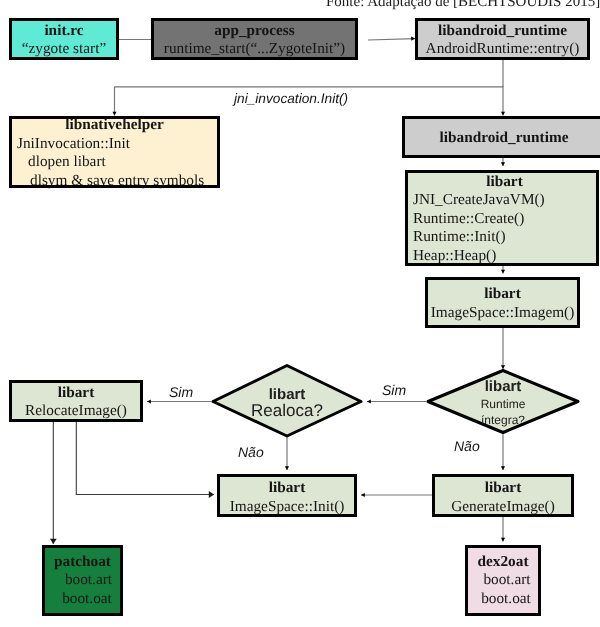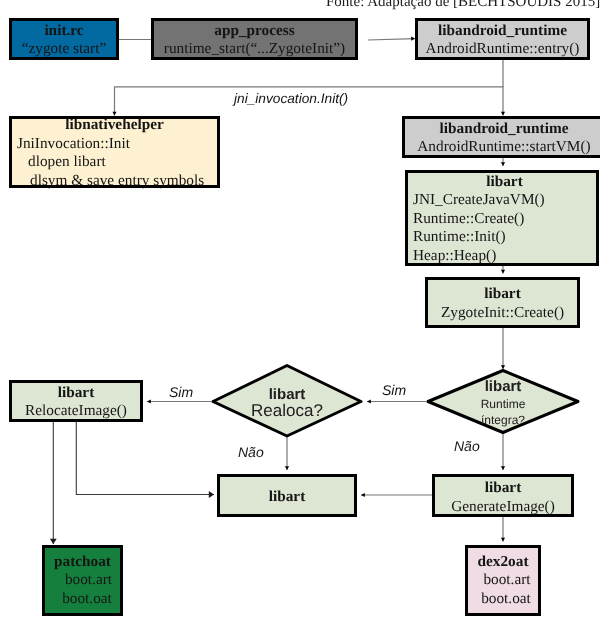--- a/index.html
+++ b/index.html
@@ -59,21 +59,21 @@
       <path d="M287,437 L287,470" marker-end="url(#ah)"></path>
       <path d="M432,495 L361,495" marker-end="url(#ah)"></path>
       <path d="M503,517 L503,541.5" marker-end="url(#ah)"></path>
     </g>
     <g stroke="#3a3a3a" stroke-width="1.1" fill="none">
       <path d="M53.3,422 L53.3,544" marker-end="url(#ahd)"></path>
       <path d="M76.3,422 L76.3,494.5 L214,494.5" marker-end="url(#ahd)"></path>
     </g>
   </svg>
 
-  <div class="node" style="left:9px;top:18px;width:110px;height:42px;background:#0369a1;font-size:15.3px;">
+  <div class="node" style="left:9px;top:18px;width:110px;height:42px;background:#5eead4;font-size:15.3px;">
     <span class="ln b">init.rc</span>
     <span class="ln">“zygote start”</span>
   </div>
 
   <div class="node" style="left:151px;top:18px;width:207px;height:42px;background:#737373;font-size:15.3px;">
     <span class="ln b">app_process</span>
     <span class="ln">runtime_start(“...ZygoteInit”)</span>
   </div>
 
   <div class="node" style="left:415px;top:18px;width:175px;height:42px;background:#cdcdcd;font-size:15.3px;">
@@ -83,43 +83,43 @@
 
   <div class="node" style="left:9px;top:116px;width:211px;height:72px;background:#fdf1d2;font-size:15.3px;align-items:flex-start;padding-left:6px;padding-right:6px;">
     <span class="ln b" style="align-self:center;">libnativehelper</span>
     <span class="ln" style="margin-left:-1px;">JniInvocation::Init</span>
     <span class="ln" style="margin-left:10px;">dlopen libart</span>
     <span class="ln" style="margin-left:12px;">dlsym &amp; save entry symbols</span>
   </div>
 
   <div class="node" style="left:402px;top:116px;width:204px;height:42px;background:#cdcdcd;font-size:15.3px;">
     <span class="ln b">libandroid_runtime</span>
-    <span class="ln">AndroidRuntime::startVM()</span>
   </div>
 
   <div class="node" style="left:405px;top:170px;width:194px;height:96px;background:#dde5d3;font-size:15.3px;align-items:flex-start;padding-left:5px;">
     <span class="ln b" style="align-self:center;">libart</span>
     <span class="ln">JNI_CreateJavaVM()</span>
     <span class="ln">Runtime::Create()</span>
     <span class="ln">Runtime::Init()</span>
     <span class="ln">Heap::Heap()</span>
   </div>
 
   <div class="node" style="left:425px;top:277px;width:155px;height:51px;background:#dde5d3;font-size:15.3px;">
     <span class="ln b">libart</span>
-    <span class="ln">ZygoteInit::Create()</span>
+    <span class="ln">ImageSpace::Imagem()</span>
   </div>
 
   <div class="node" style="left:9px;top:380px;width:134px;height:42px;background:#dde5d3;font-size:15.3px;">
     <span class="ln b">libart</span>
     <span class="ln">RelocateImage()</span>
   </div>
 
   <div class="node" style="left:217px;top:474px;width:140px;height:43px;background:#dde5d3;font-size:15.3px;padding-top:4px;">
     <span class="ln b">libart</span>
+    <span class="ln">ImageSpace::Init()</span>
   </div>
 
   <div class="node" style="left:432px;top:474px;width:142px;height:43px;background:#dde5d3;font-size:15.3px;padding-top:4px;">
     <span class="ln b">libart</span>
     <span class="ln">GenerateImage()</span>
   </div>
 
   <div class="node" style="left:42px;top:545px;width:81px;height:71px;background:#15803d;font-size:15.3px;padding-top:0;">
     <span class="ln b">patchoat</span>
     <span class="ln" style="margin-left:12px;">boot.art</span>

